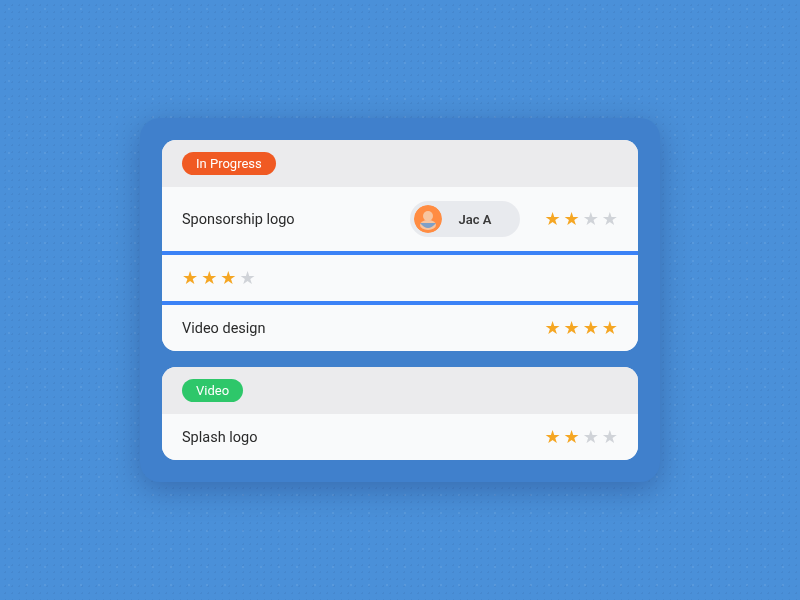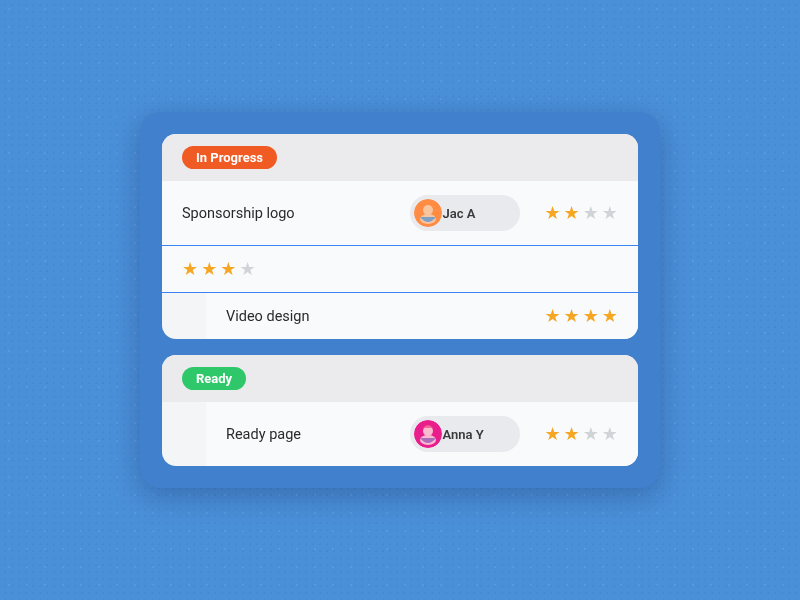--- a/index.html
+++ b/index.html
@@ -41,56 +41,55 @@
       background: #ebebed;
       padding: 12px 20px;
       display: flex;
       align-items: center;
     }
 
     .status-badge {
       border-radius: 20px;
       padding: 4px 14px;
       font-size: 13px;
-      font-weight: 700;
+      font-weight: 400;
       color: white;
     }
 
     .badge-in-progress {
       background: #f05a23;
     }
 
     .badge-ready {
       background: #2ec76a;
     }
 
     .task-row {
       display: flex;
       align-items: center;
       padding: 14px 20px;
-      border-bottom: 1px solid #3b82f6;
+      border-bottom: 4px solid #3b82f6;
       background: #f9fafb;
     }
 
     .task-row:last-child {
       border-bottom: none;
-      margin-left: 44px;
     }
 
     .task-name {
       flex: 1;
       font-size: 14.5px;
       color: #2a2a2a;
       font-weight: 400;
     }
 
     .assignee-chip {
       display: flex;
       align-items: center;
-      gap: 0;
+      gap: 16px;
       background: #e8eaee;
       border-radius: 20px;
       padding: 4px 12px 4px 4px;
       margin-right: 24px;
       min-width: 110px;
     }
 
     .avatar {
       width: 28px;
       height: 28px;
@@ -164,34 +163,24 @@
         <div class="stars">
           <span class="star star-filled">★</span>
           <span class="star star-filled">★</span>
           <span class="star star-filled">★</span>
           <span class="star star-filled">★</span>
         </div>
       </div>
     </div>
     <div class="section-card">
       <div class="section-header">
-        <span class="status-badge badge-ready">Ready</span>
+        <span class="status-badge badge-ready">Video</span>
       </div>
       <div class="task-row">
-        <span class="task-name">Ready page</span>
-        <div class="assignee-chip">
-          <div class="avatar"><svg viewBox="0 0 28 28" xmlns="http://www.w3.org/2000/svg" width="28" height="28">
-      <circle cx="14" cy="14" r="14" fill="#e91e8c"></circle>
-      <ellipse cx="14" cy="20" rx="8" ry="5" fill="#f8bbd0"></ellipse>
-      <circle cx="14" cy="11" r="5" fill="#f8bbd0"></circle>
-      <path d="M6 18 Q14 28 22 18" fill="#9b59b6" opacity="0.8"></path>
-      <path d="M9 8 Q14 2 19 8" fill="#f06292" opacity="0.9"></path>
-    </svg></div>
-          <span class="assignee-name">Anna Y</span>
-        </div>
+        <span class="task-name">Splash logo</span>
         <div class="stars">
           <span class="star star-filled">★</span>
           <span class="star star-filled">★</span>
           <span class="star star-empty">★</span>
           <span class="star star-empty">★</span>
         </div>
       </div>
     </div>
   </div>
 

